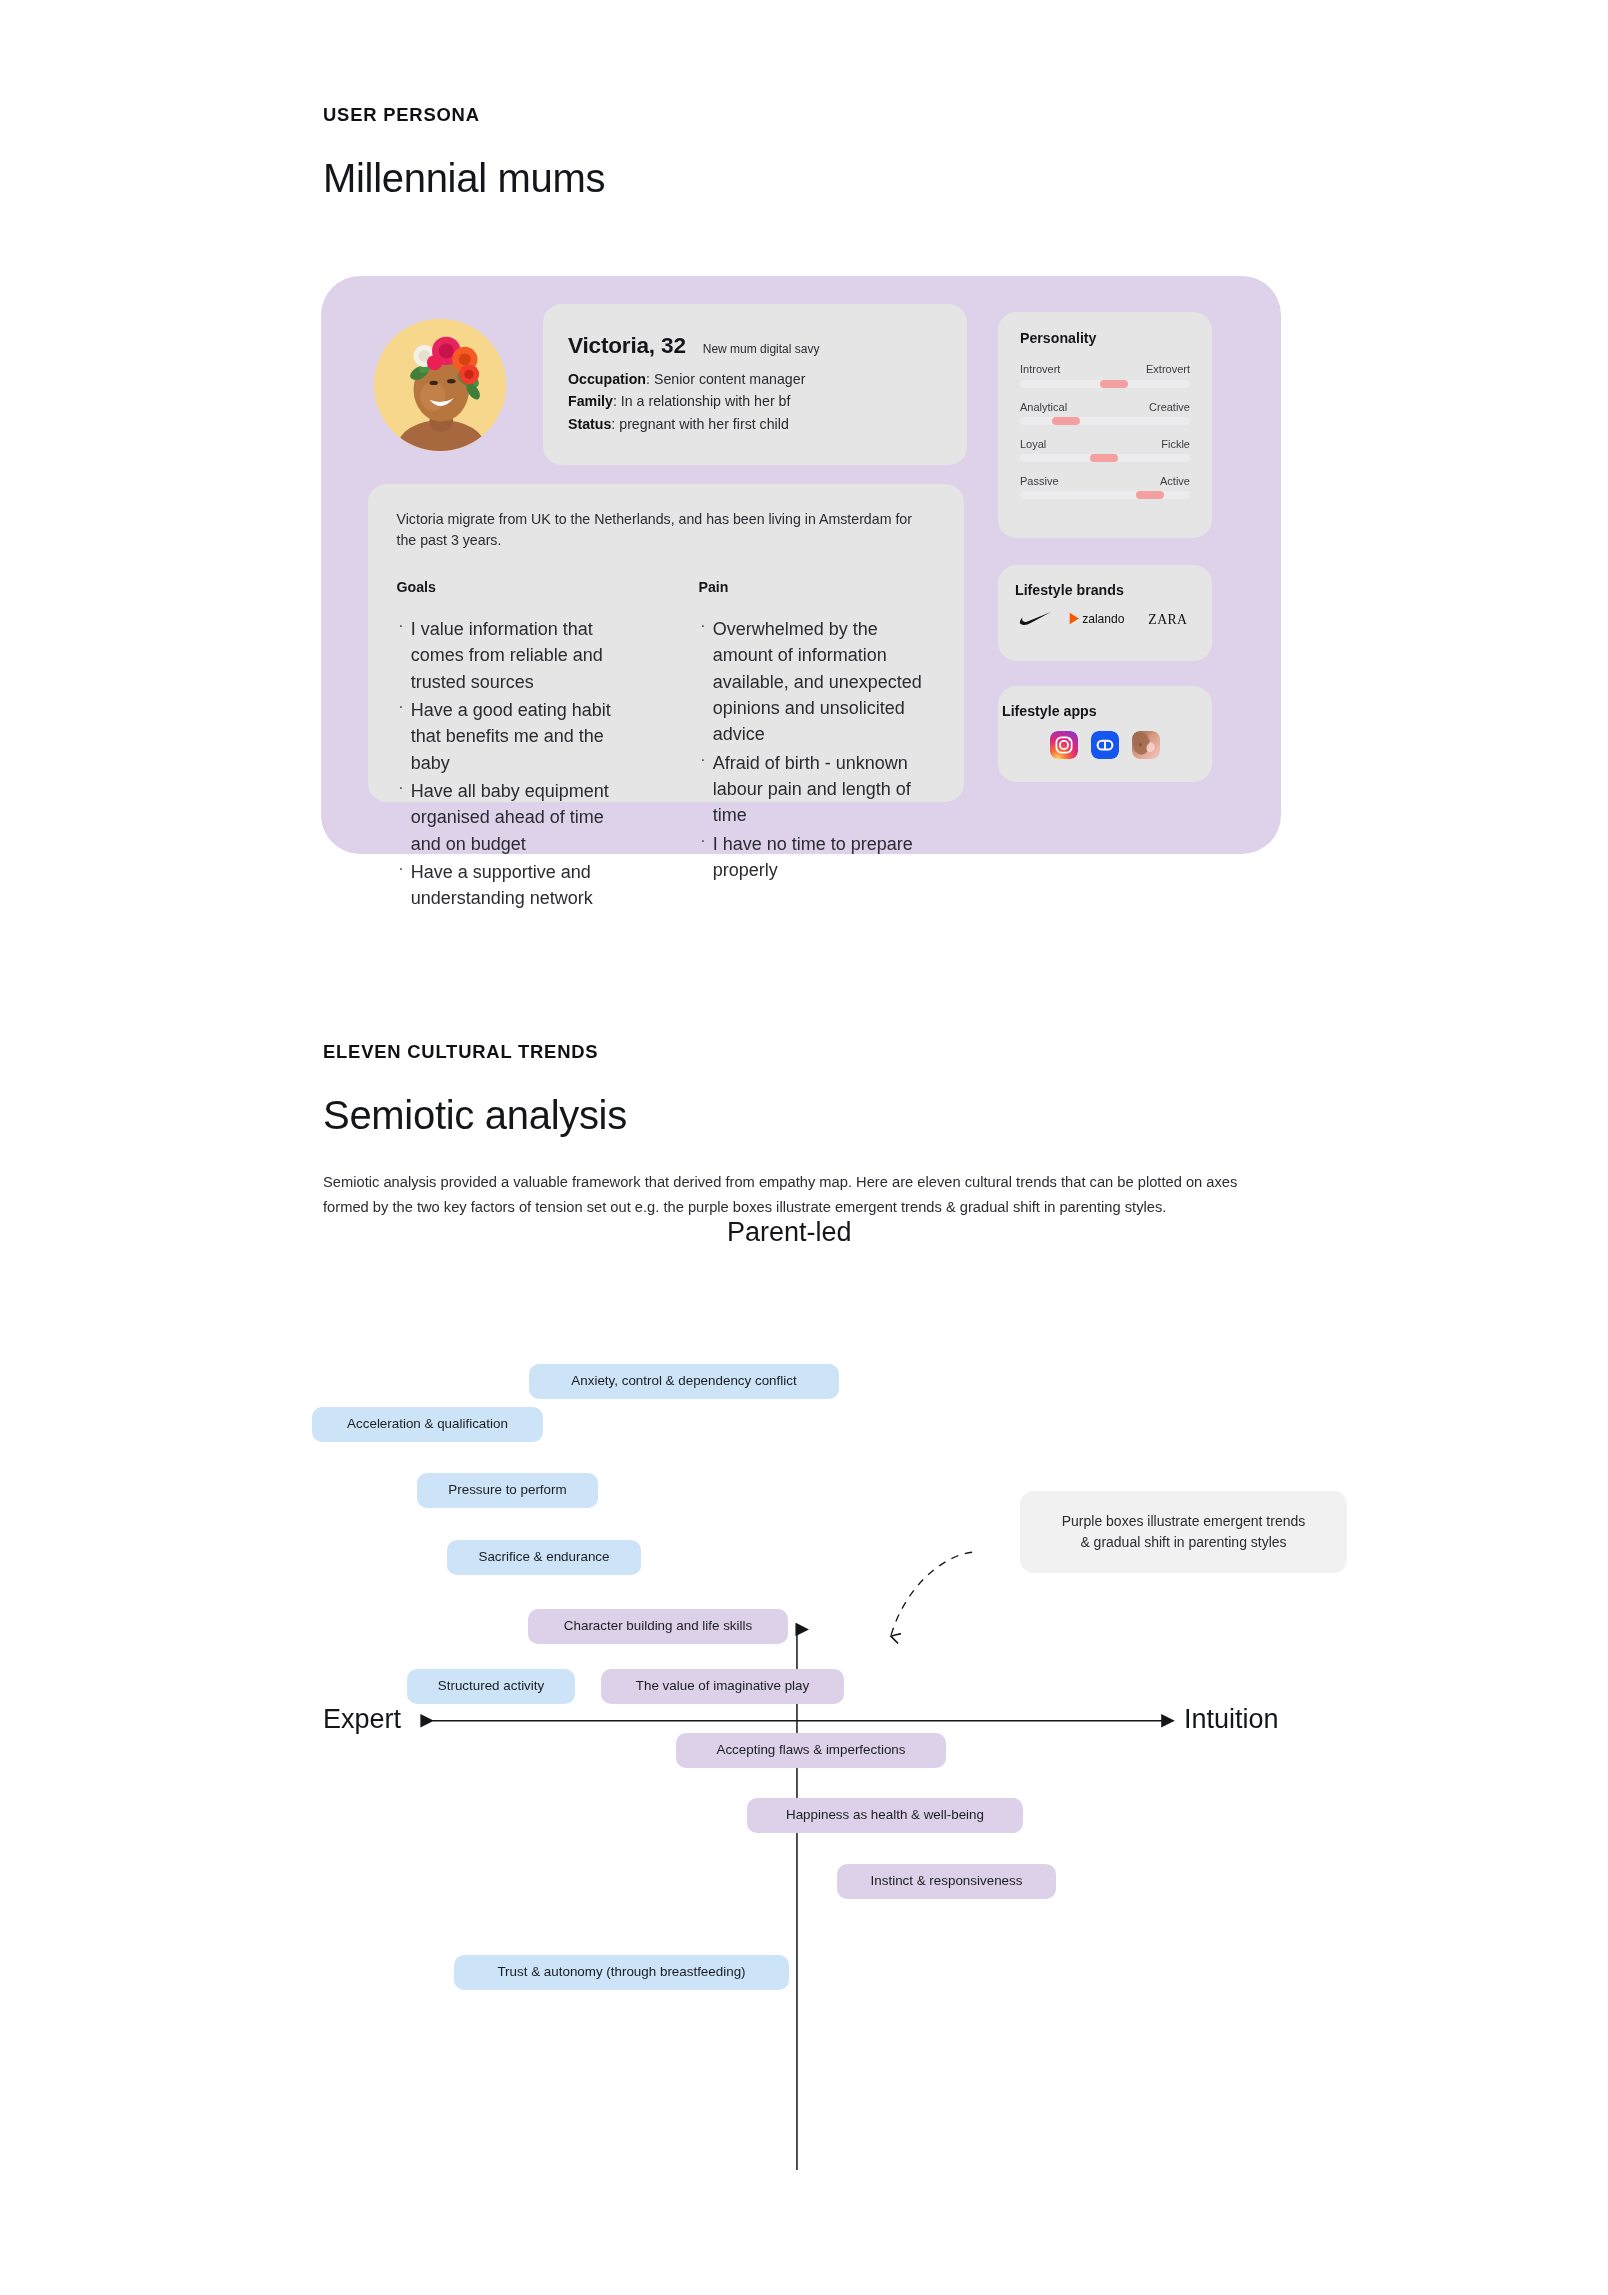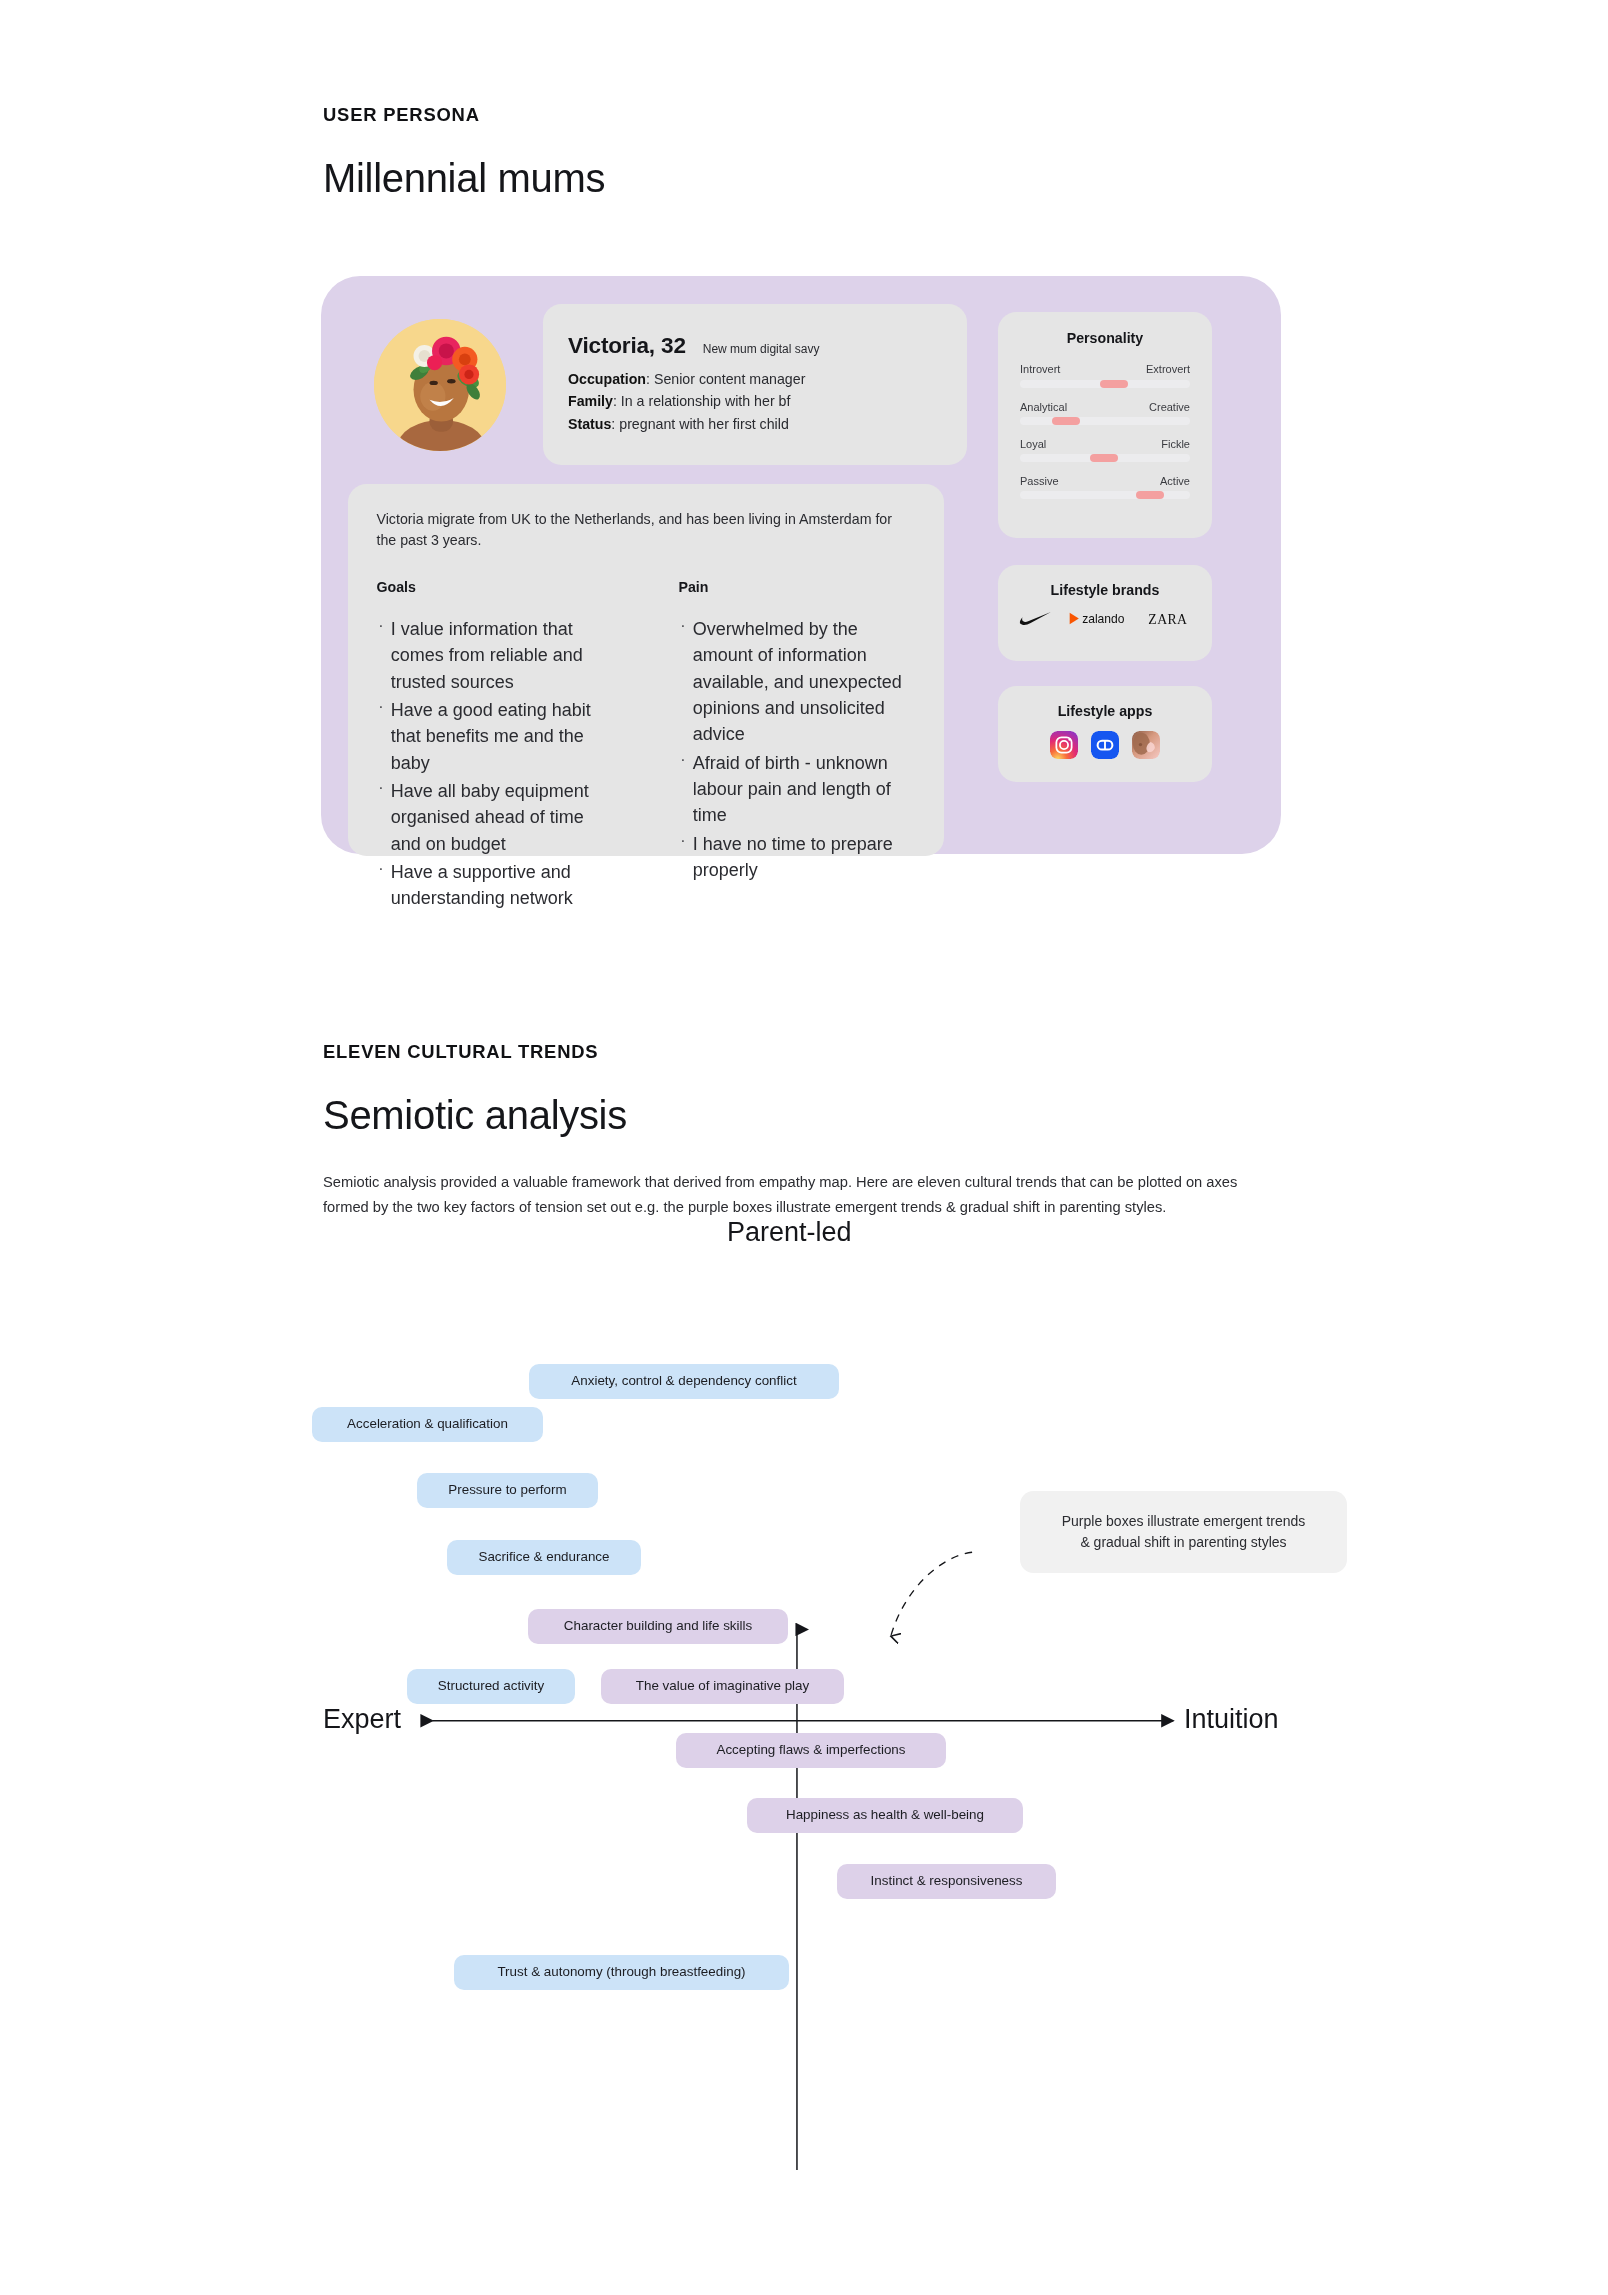--- a/index.html
+++ b/index.html
@@ -46,21 +46,21 @@
     background: #f7d78c;
   }
   .avatar svg { display: block; width: 132px; height: 132px; }
 
   .white-card {
     position: absolute;
     background: #e5e5e5;
     border-radius: 18.4px;
   }
   .card-identity { left: 543px; top: 304px; width: 424px; height: 161px; padding: 28.5px 25px 0 25px; }
-  .card-body     { left: 348px; top: 484px; width: 596px; height: 372px; padding: 25px 28.5px; }
+  .card-body     { left: 368px; top: 484px; width: 596px; height: 318px; padding: 25px 28.5px; }
   .card-person   { left: 998px; top: 312px; width: 214px; height: 226px; padding: 18.4px 22px; }
   .card-brands   { left: 998px; top: 565px; width: 214px; height: 96px; padding: 17px 17px; }
   .card-apps     { left: 998px; top: 686px; width: 214px; height: 96px; padding: 17px 4px; }
 
   .name-row { display: flex; align-items: baseline; gap: 17px; }
   .pname { font-size: 22.6px; font-weight: 700; letter-spacing: -0.2px; }
   .ptag  { font-size: 12px; color: #2a2b30; }
   .pline { font-size: 14.2px; line-height: 1.47; color: #2a2b30; margin-top: 1.7px; }
   .pline b { font-weight: 700; color: #111; }
   .pline-first { margin-top: 10px; }
@@ -72,21 +72,21 @@
   .col ul { list-style: none; }
   .col li {
     font-size: 18px; line-height: 1.47; color: #2a2b30;
     position: relative; padding-left: 14.2px; margin-bottom: 1.7px;
   }
   .col li::before {
     content: "·"; position: absolute; left: 1.7px; top: -1.7px;
     font-size: 16px; color: #46474c;
   }
 
-  .panel-title { font-size: 14.2px; font-weight: 700; text-align: center; }
+  .panel-title { font-size: 14.2px; font-weight: 700; }
   .traits { margin-top: 17px; }
   .trait { margin-bottom: 12.6px; }
   .trait-lbls { display: flex; justify-content: space-between; font-size: 11px; color: #3a3b40; margin-bottom: 4.2px; }
   .track { position: relative; height: 8.4px; background: #ececee; border-radius: 5px; }
   .knob { position: absolute; top: 0; height: 8.4px; width: 28px; background: #f4a0a0; border-radius: 5px; }
 
   .logos { display: flex; align-items: center; justify-content: center; gap: 13.4px; margin-top: 13.4px; }
   .appicons { display: flex; align-items: center; justify-content: center; gap: 13.4px; margin-top: 11.7px; }
   .appicon { width: 28px; height: 28px; border-radius: 7.5px; overflow: hidden; display: block; }
 

